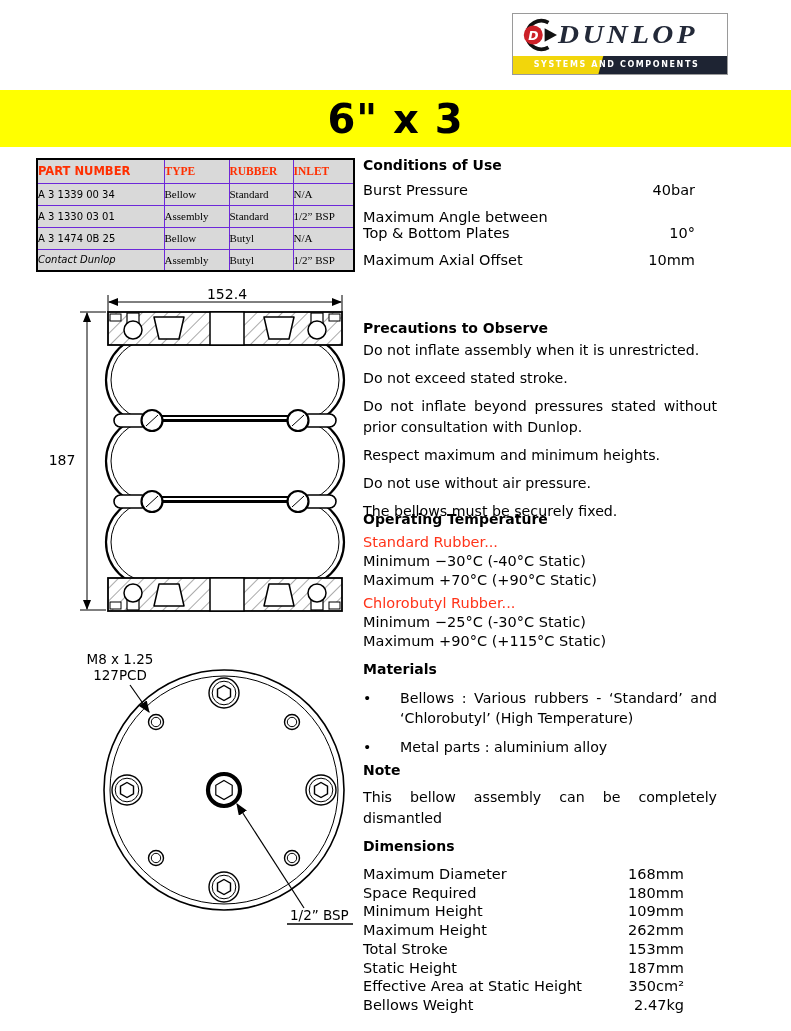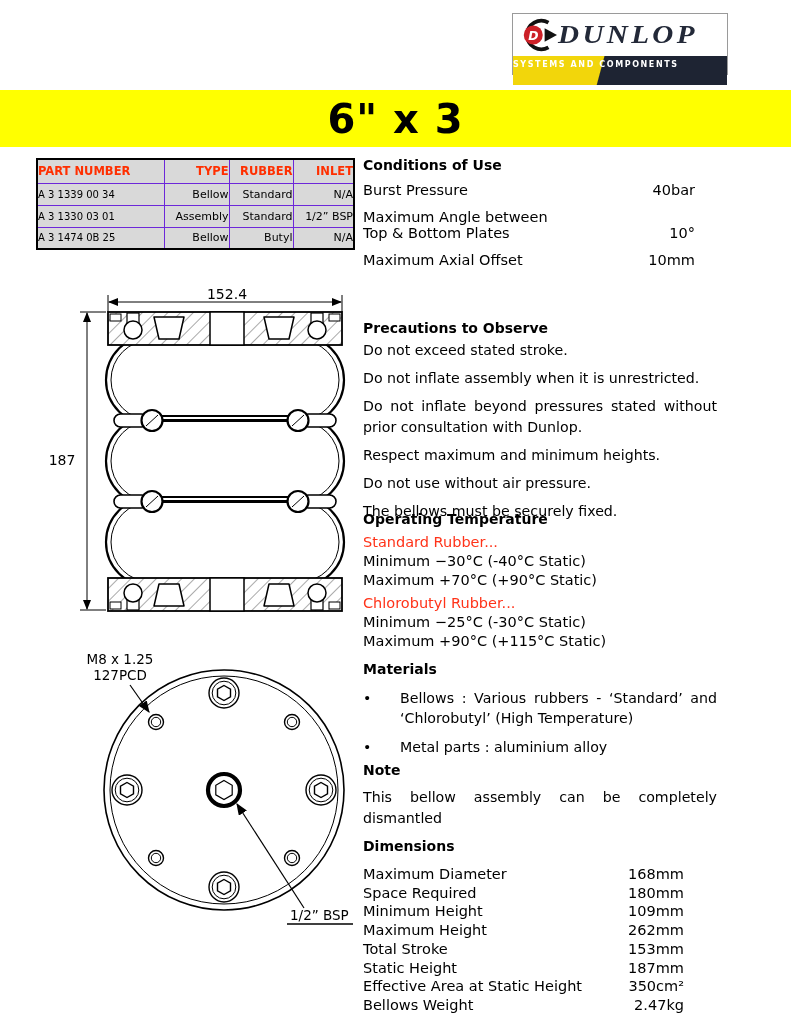--- a/index.html
+++ b/index.html
@@ -6,35 +6,35 @@
   .page{position:relative;width:791px;height:1031px;background:#fff;overflow:hidden;
         font-family:"DejaVu Sans",sans-serif;color:#000;}
 
   
   .logo-box{position:absolute;left:512px;top:13px;width:216px;height:62px;
             border:1px solid #9a9a9a;background:#fff;box-sizing:border-box;}
   .logo-top{height:42px;display:flex;align-items:center;padding-left:5px;}
   .logo-word{font-family:"Liberation Serif","DejaVu Serif",serif;font-weight:bold;font-style:italic;
              font-size:26px;letter-spacing:3px;color:#232938;transform:scaleX(1.12);
              transform-origin:left center;white-space:nowrap;}
-  .logo-strip{height:29px;background:linear-gradient(105deg,#f2d60b 41%,#1e2433 41.5%);
+  .logo-strip{height:18px;background:linear-gradient(105deg,#f2d60b 41%,#1e2433 41.5%);
               color:#fff;font-size:8px;font-weight:bold;letter-spacing:1.6px;
-              text-align:left;line-height:18px;padding-right:7px;}
+              text-align:center;line-height:18px;padding-right:7px;}
 
   
   .banner{position:absolute;left:0;top:90px;width:791px;height:57px;background:#ffff00;
           display:flex;align-items:center;justify-content:center;}
   .banner-title{font-size:40px;font-weight:bold;letter-spacing:1px;}
 
   
   .parts{position:absolute;left:36px;top:158px;border-collapse:collapse;
          border:2px solid #000;background:#d9d9d9;}
   .parts th,.parts td{border:1px solid #6d28d9;background:#d9d9d9;padding:0 0;box-sizing:border-box;}
   .parts th{color:#ff2f00;font-size:11.5px;font-weight:bold;height:24px;text-align:left;}
-  .parts th.c,.parts td.c{text-align:right;}
+  .parts th.c,.parts td.c{text-align:left;font-family:Liberation Serif, serif;}
   .parts td{font-size:11px;height:22px;}
   .parts td.part{font-weight:normal;font-size:10px;width:127px;}
   .parts tr.contact td.part{font-style:italic;}
   .parts .w-type{width:65px}.parts .w-rub{width:64px}.parts .w-inl{width:61px}
 
   
   .side-view{position:absolute;left:40px;top:287px;}
   .plan-view{position:absolute;left:70px;top:648px;}
   svg text{font-family:"DejaVu Sans",sans-serif;}
 
@@ -96,20 +96,26 @@
       <td class="c">Assembly</td>
       <td class="c">Standard</td>
       <td class="c">1/2” BSP</td>
     </tr>
     <tr>
       <td class="part">A 3 1474 0B 25</td>
       <td class="c">Bellow</td>
       <td class="c">Butyl</td>
       <td class="c">N/A</td>
     </tr>
+    <tr class="contact">
+      <td class="part">Contact Dunlop</td>
+      <td class="c">Assembly</td>
+      <td class="c">Butyl</td>
+      <td class="c">1/2” BSP</td>
+    </tr>
   </tbody>
     </table>
 
   <svg class="side-view" width="320" height="340" viewBox="0 0 320 340">
     <defs>
       <pattern id="hatch" patternUnits="userSpaceOnUse" width="9" height="9" patternTransform="rotate(45)">
         <rect width="9" height="9" fill="#fff"></rect>
         <line x1="0" y1="0" x2="0" y2="9" stroke="#555" stroke-width="1"></line>
       </pattern>
       <marker id="ah" markerWidth="11" markerHeight="8" refX="9" refY="4" orient="auto-start-reverse">
@@ -246,22 +252,22 @@
       <span>10°</span>
     </div>
     <div class="cond-row">
       <span>Maximum Axial Offset</span>
       <span>10mm</span>
     </div>
   </div>
 
   <div class="rc prec" style="top:320px">
     <h3 style="margin-bottom:4px">Precautions to Observe</h3>
+    <p>Do not inflate assembly when it is unrestricted.</p>
     <p>Do not exceed stated stroke.</p>
-    <p>Do not inflate assembly when it is unrestricted.</p>
     <p class="just">Do not inflate beyond pressures stated without prior consultation with Dunlop.</p>
     <p>Respect maximum and minimum heights.</p>
     <p>Do not use without air pressure.</p>
     <p>The bellows must be securely fixed.</p>
   </div>
 
   <div class="rc" style="top:511px">
     <h3 style="margin-bottom:6px">Operating Temperature</h3>
     <div class="ot-line red">Standard Rubber...</div>
     <div class="ot-line">Minimum  −30°C (-40°C Static)</div>

